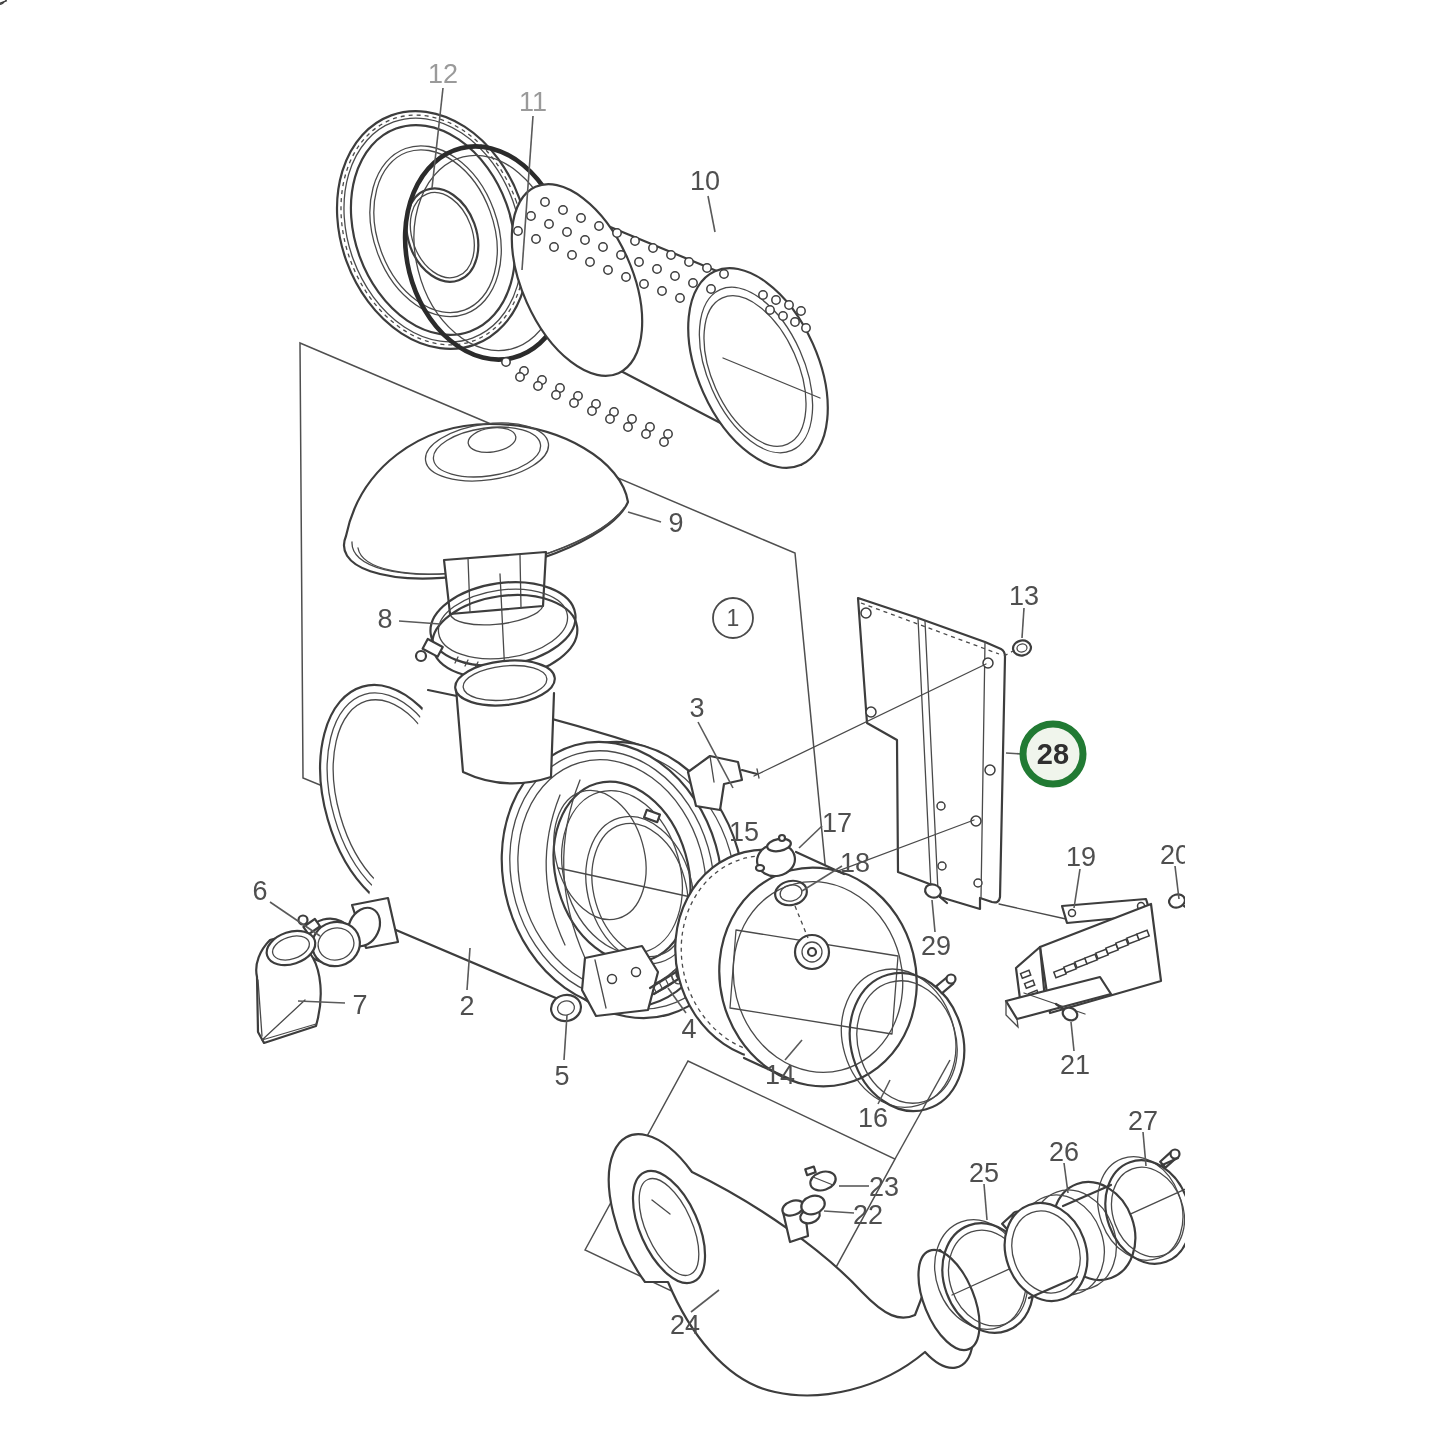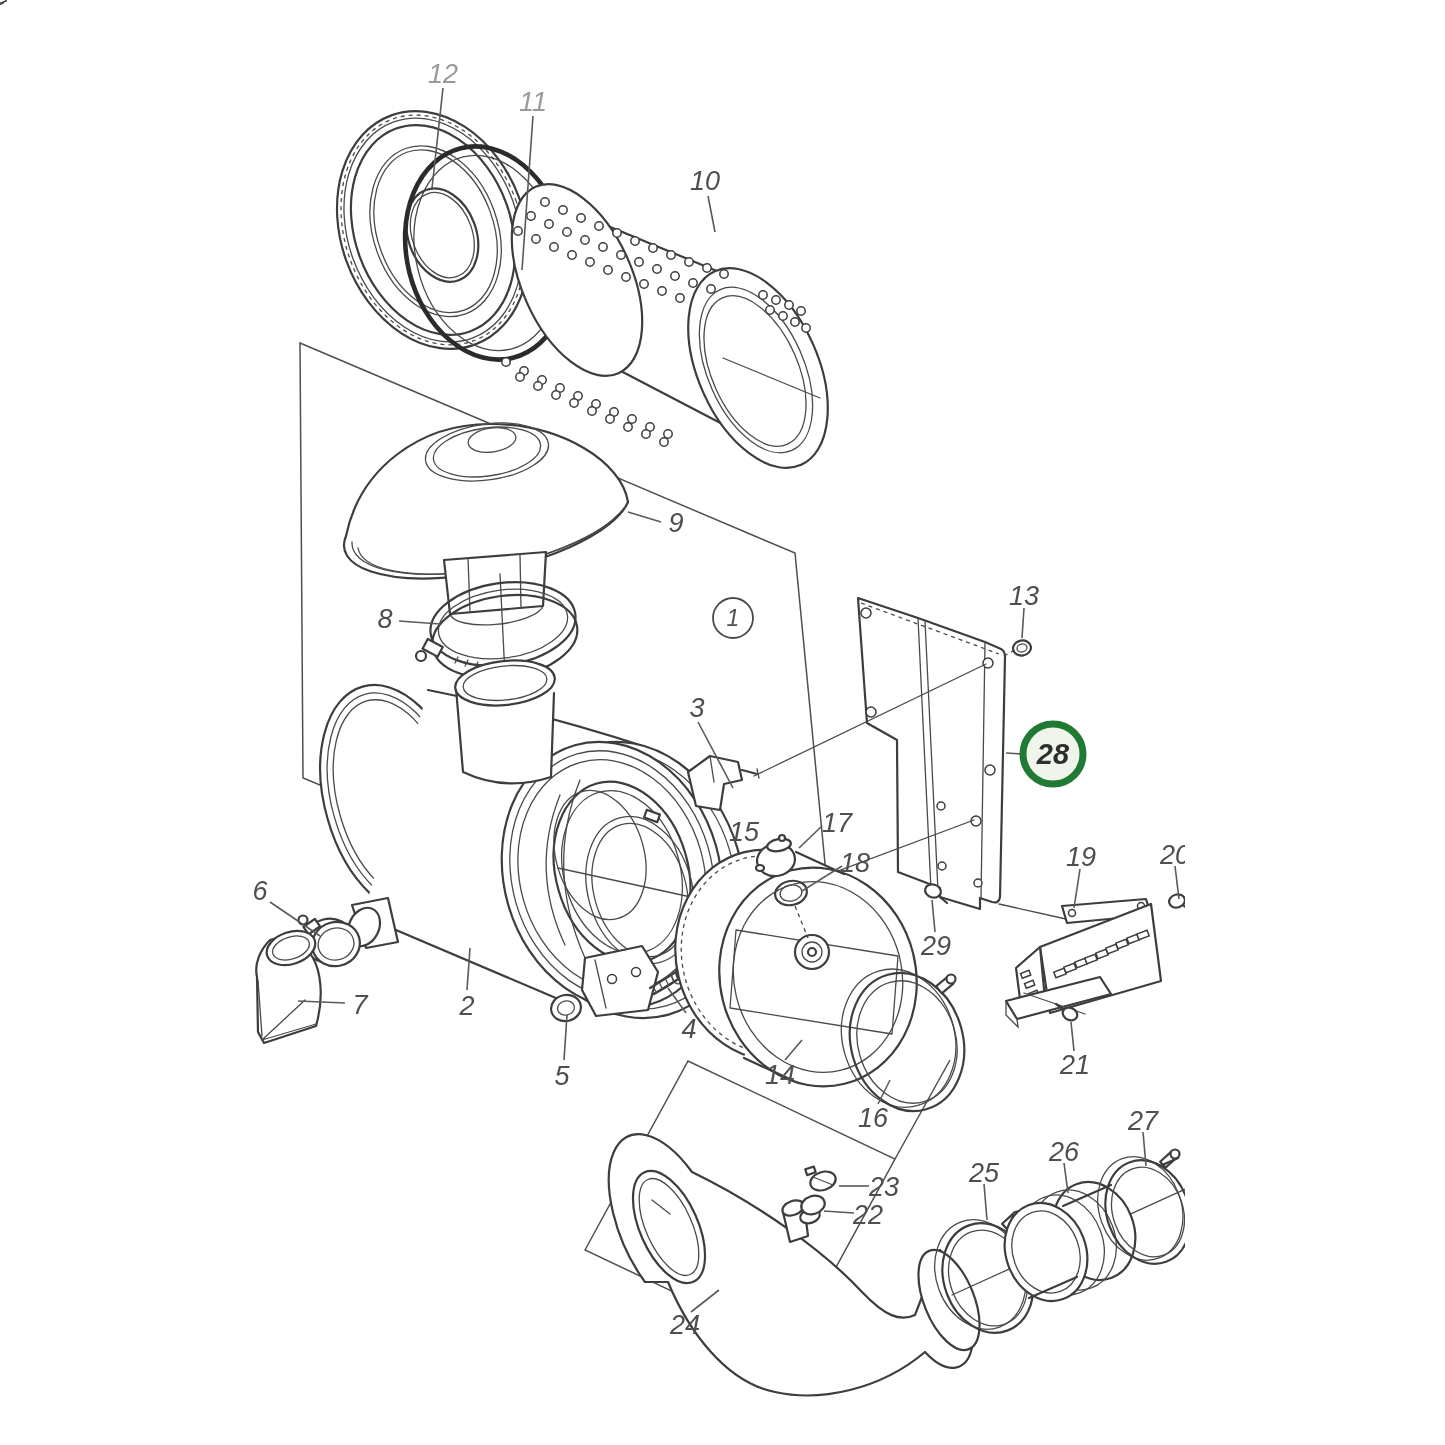--- a/index.html
+++ b/index.html
@@ -1,17 +1,17 @@
 <!DOCTYPE html>
 <html><head>
 <meta charset="utf-8">
 <style>
   html,body{margin:0;padding:0;background:#ffffff;}
   .stage{position:relative;width:1185px;height:1445px;background:#fff;overflow:hidden;
-         font-family:"Liberation Sans", sans-serif;font-style:italic;}
+         font-family:"Liberation Sans", sans-serif;}
   svg{position:absolute;left:0;top:0;}
   .ln{fill:none;stroke:#3d3d3d;stroke-width:2.2;stroke-linecap:round;stroke-linejoin:round;}
   .lnt{fill:none;stroke:#4a4a4a;stroke-width:1.3;stroke-linecap:round;}
   .lnh{fill:none;stroke:#2b2b2b;stroke-width:4.6;}
   .wh{fill:#ffffff;stroke:#3d3d3d;stroke-width:2.2;stroke-linejoin:round;}
   .whn{fill:#ffffff;stroke:none;}
   .dash{fill:none;stroke:#4a4a4a;stroke-width:1.3;stroke-dasharray:4 4;}
   .hole{fill:#ffffff;stroke:#3d3d3d;stroke-width:1.5;}
   .box{fill:none;stroke:#4f4f4f;stroke-width:1.5;stroke-linejoin:miter;}
   .leader{stroke:#5a5a5a;stroke-width:1.6;fill:none;}

